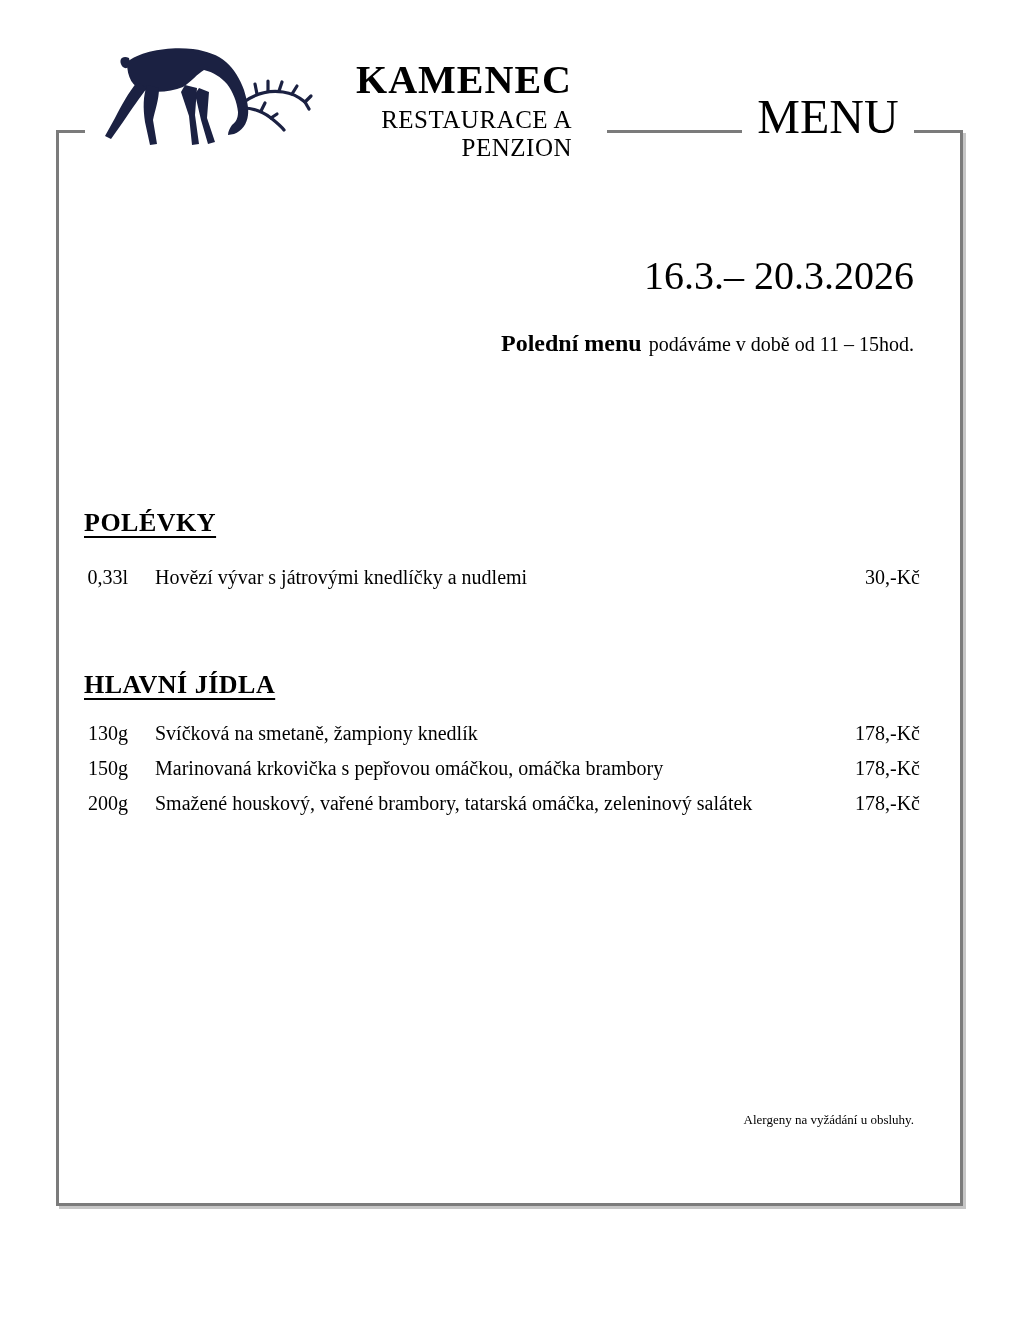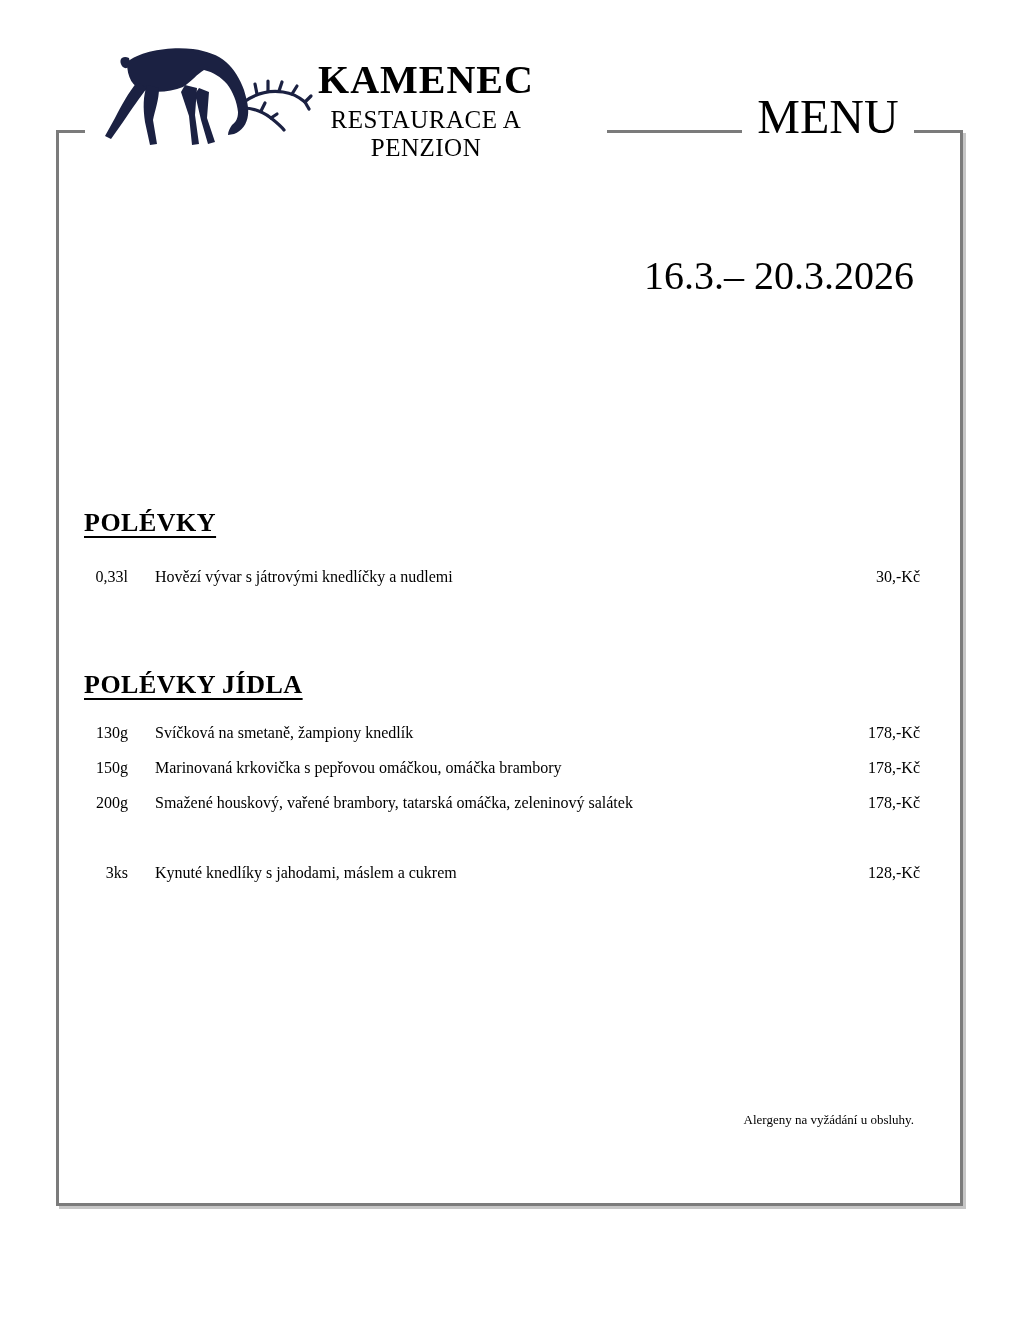--- a/index.html
+++ b/index.html
@@ -15,21 +15,21 @@
     position:absolute; left:56px; top:130px; width:907px; height:1076px;
     border:3px solid #7b7b7b; box-shadow:3px 3px 0 #c6c6c6; background:#fff; z-index:1;
   }
 
   
   .logo-block {
     position:absolute; left:85px; top:28px; width:522px; height:134px;
     background:#fff; z-index:2;
   }
   .deer { position:absolute; left:0; top:2px; width:250px; height:135px; }
-  .logo-text { position:absolute; left:195px; top:30px; width:292px; text-align:center; }
+  .logo-text { position:absolute; left:195px; top:30px; width:292px; text-align:right; }
   .brand { font-size:40px; line-height:44px; font-weight:bold; letter-spacing:1px; }
   .tagline { font-size:25px; line-height:28px; font-weight:normal; margin-top:4px; letter-spacing:0.5px; }
 
   
   .menu-block {
     position:absolute; left:742px; top:80px; width:172px; height:74px;
     background:#fff; z-index:2; display:flex; align-items:center; justify-content:center;
   }
   .menu-title { font-size:48px; line-height:50px; font-weight:400; }
 
@@ -44,21 +44,21 @@
   
   .section-heading {
     position:absolute; left:25px; font-size:26px; line-height:30px; font-weight:bold;
     text-decoration:underline; text-decoration-thickness:2px; text-underline-offset:5px;
     letter-spacing:0.5px;
     text-align:right;
   }
   .h-soups { top:375px; }
   .h-mains { top:537px; }
 
-  .menu-row { position:absolute; left:25px; right:40px; font-size:16px; line-height:26px; }
+  .menu-row { position:absolute; left:25px; right:40px; font-size:20px; line-height:26px; }
   .menu-row .qty { display:inline-block; width:44px; text-align:right; vertical-align:top; }
   .menu-row .dish { margin-left:27px; }
   .menu-row .price { position:absolute; right:0; top:0; }
   .r-s1 { top:431px; } .r-s2 { top:465px; }
   .r-m1 { top:587px; } .r-m2 { top:622px; } .r-m3 { top:657px; }
   .r-m4 { top:727px; }
 </style>
 </head>
 <body>
 
@@ -107,38 +107,38 @@
   </div>
 
   <div class="menu-block">
     <span class="menu-title">MENU</span>
   </div>
 
   <div class="frame-content" style="position:absolute; left:59px; top:133px; width:901px; height:1070px; z-index:3;">
 
     <div class="center-line date-range">16.3.– 20.3.2026</div>
 
+    <div class="center-line serving">
+      <span class="b">Polední menu</span><span class="n">podáváme v době od 11 – 15hod.</span>
+    </div>
 
     <div class="section-heading h-soups">POLÉVKY</div>
 
     <div class="menu-row r-s1">
       <span class="qty">0,33l</span><span class="dish">Hovězí vývar s játrovými knedlíčky a nudlemi</span><span class="price">30,-Kč</span>
     </div>
 
-    <div class="section-heading h-mains">POLÉVKY JÍDLA</div>
+    <div class="section-heading h-mains">HLAVNÍ JÍDLA</div>
 
     <div class="menu-row r-m1">
       <span class="qty">130g</span><span class="dish">Svíčková na smetaně, žampiony knedlík</span><span class="price">178,-Kč</span>
     </div>
     <div class="menu-row r-m2">
       <span class="qty">150g</span><span class="dish">Marinovaná krkovička s pepřovou omáčkou, omáčka brambory</span><span class="price">178,-Kč</span>
     </div>
     <div class="menu-row r-m3">
       <span class="qty">200g</span><span class="dish">Smažené houskový, vařené brambory, tatarská omáčka, zeleninový salátek</span><span class="price">178,-Kč</span>
     </div>
-    <div class="menu-row r-m4">
-      <span class="qty">3ks</span><span class="dish">Kynuté knedlíky s jahodami, máslem a cukrem</span><span class="price">128,-Kč</span>
-    </div>
 
     <div class="center-line allergy">Alergeny na vyžádání u obsluhy.</div>
   </div>
 
 </div>
 
 </body></html>

